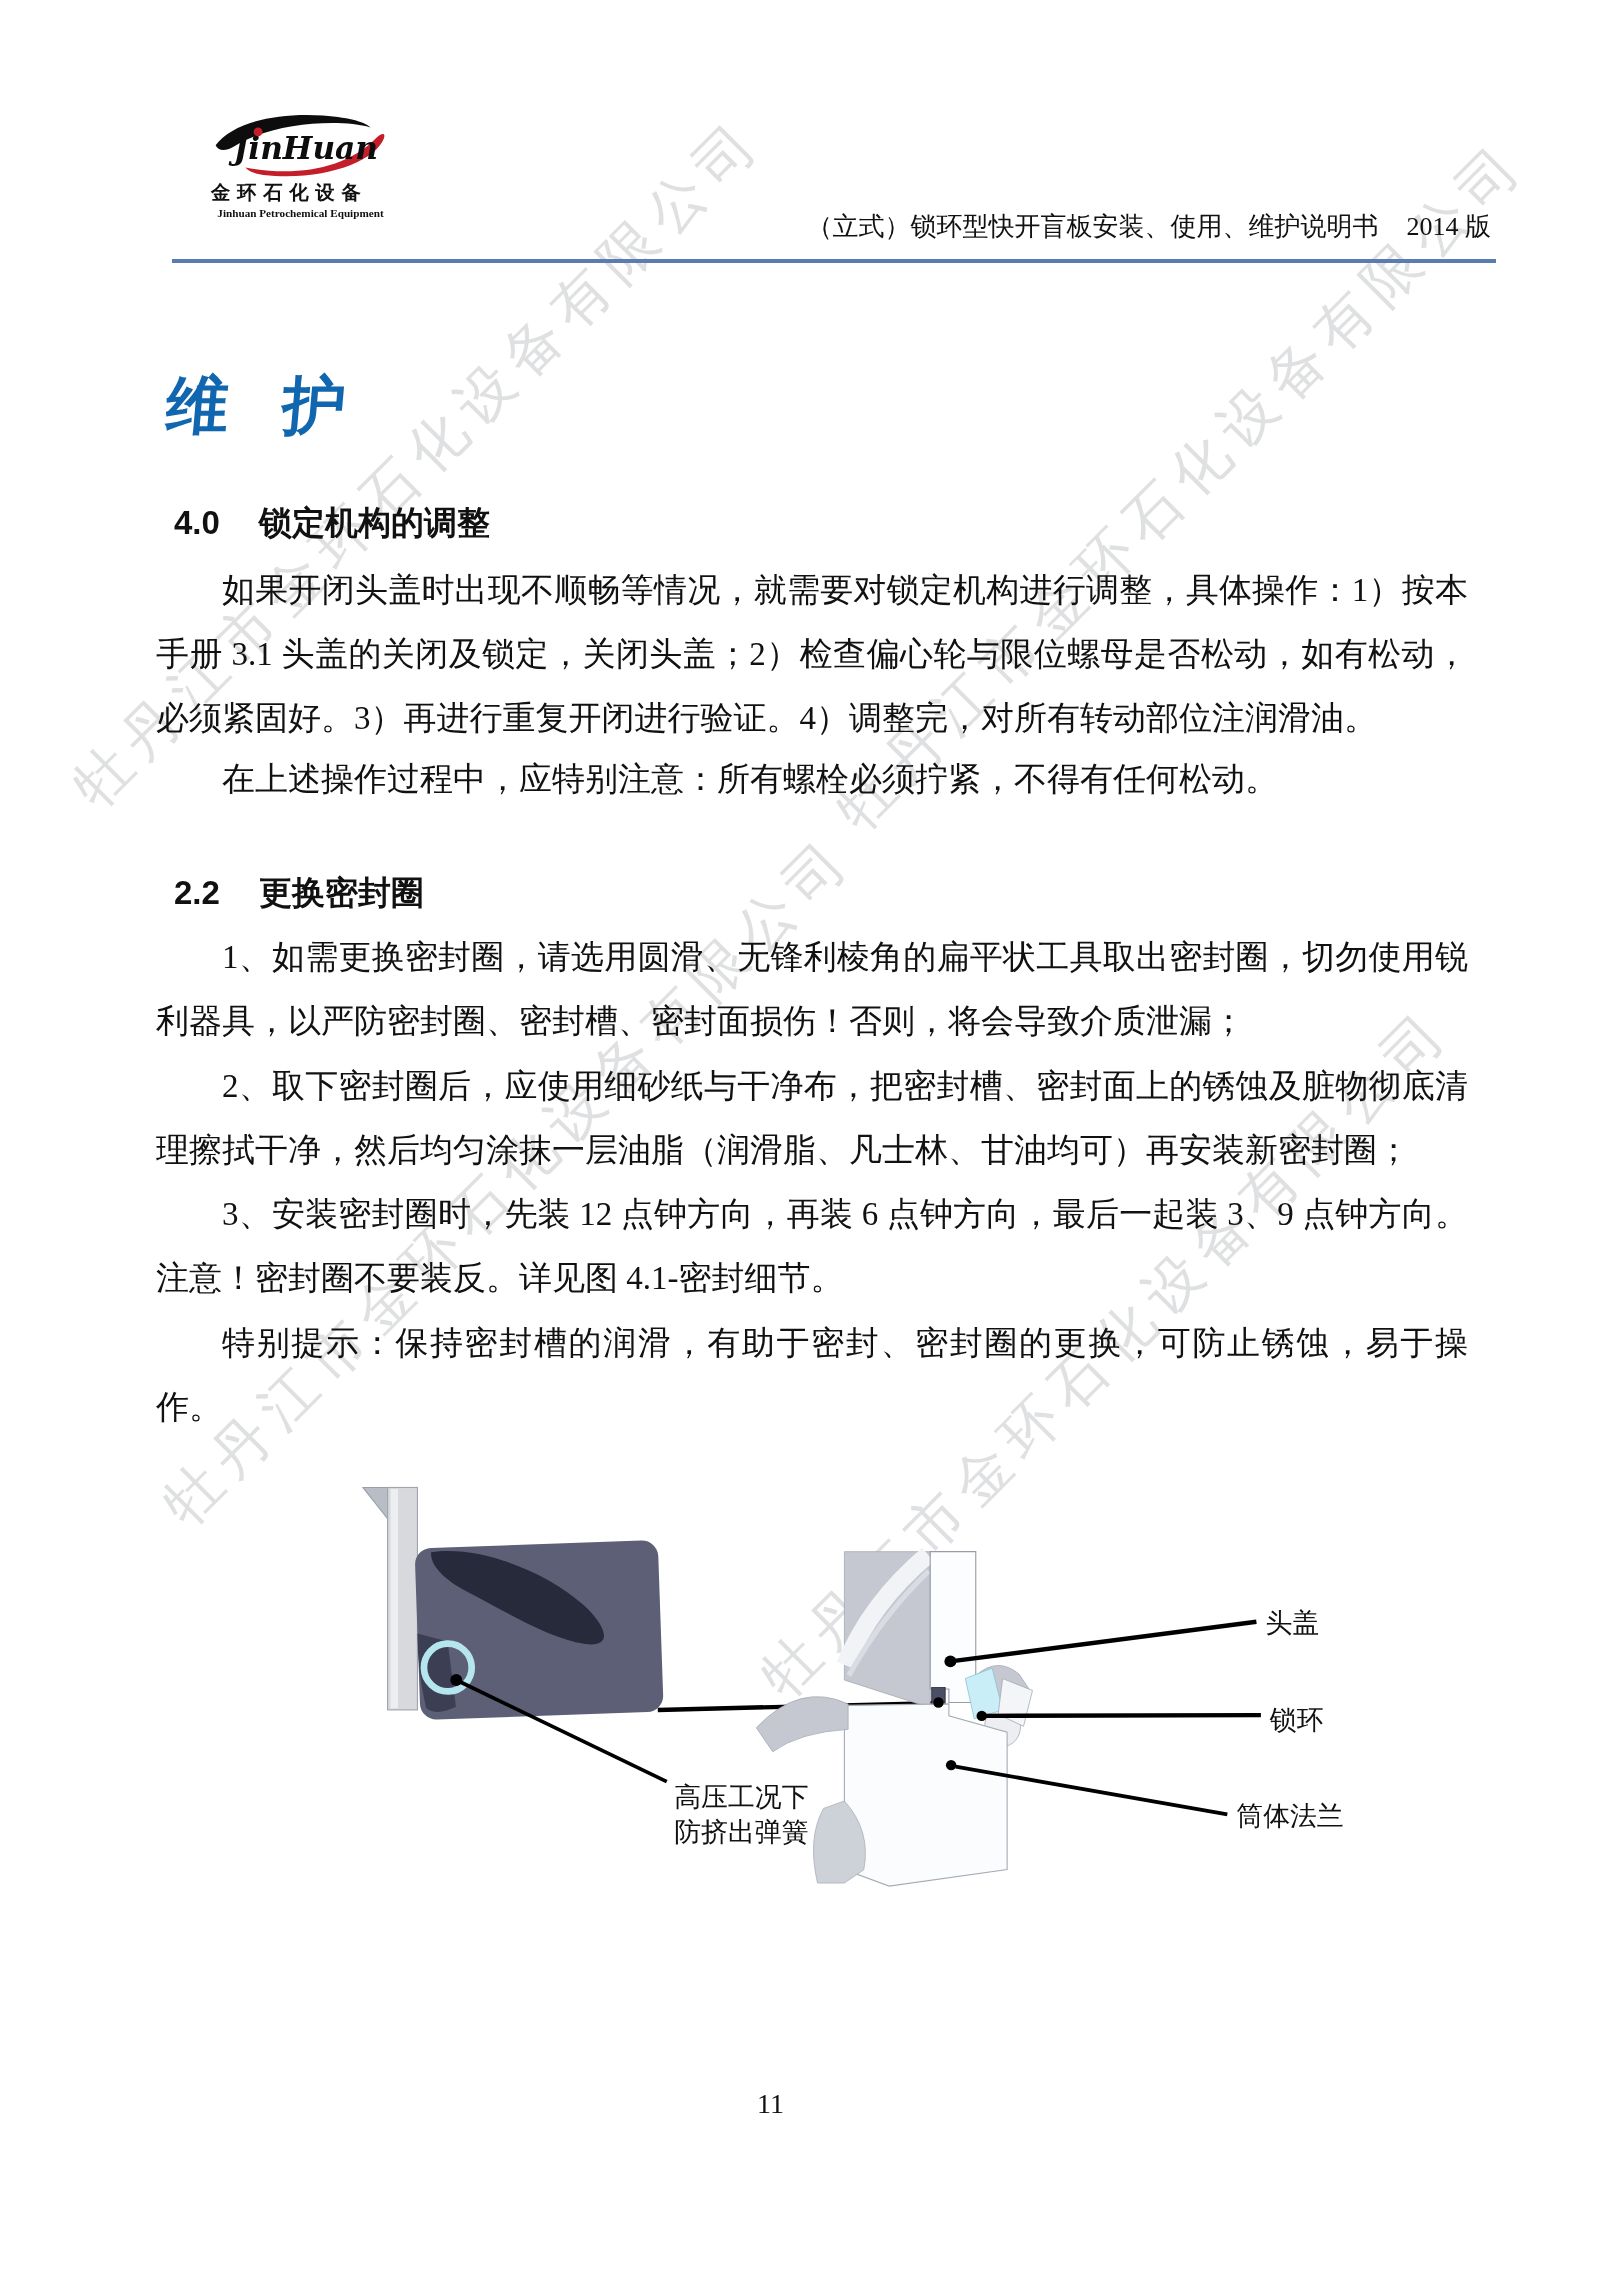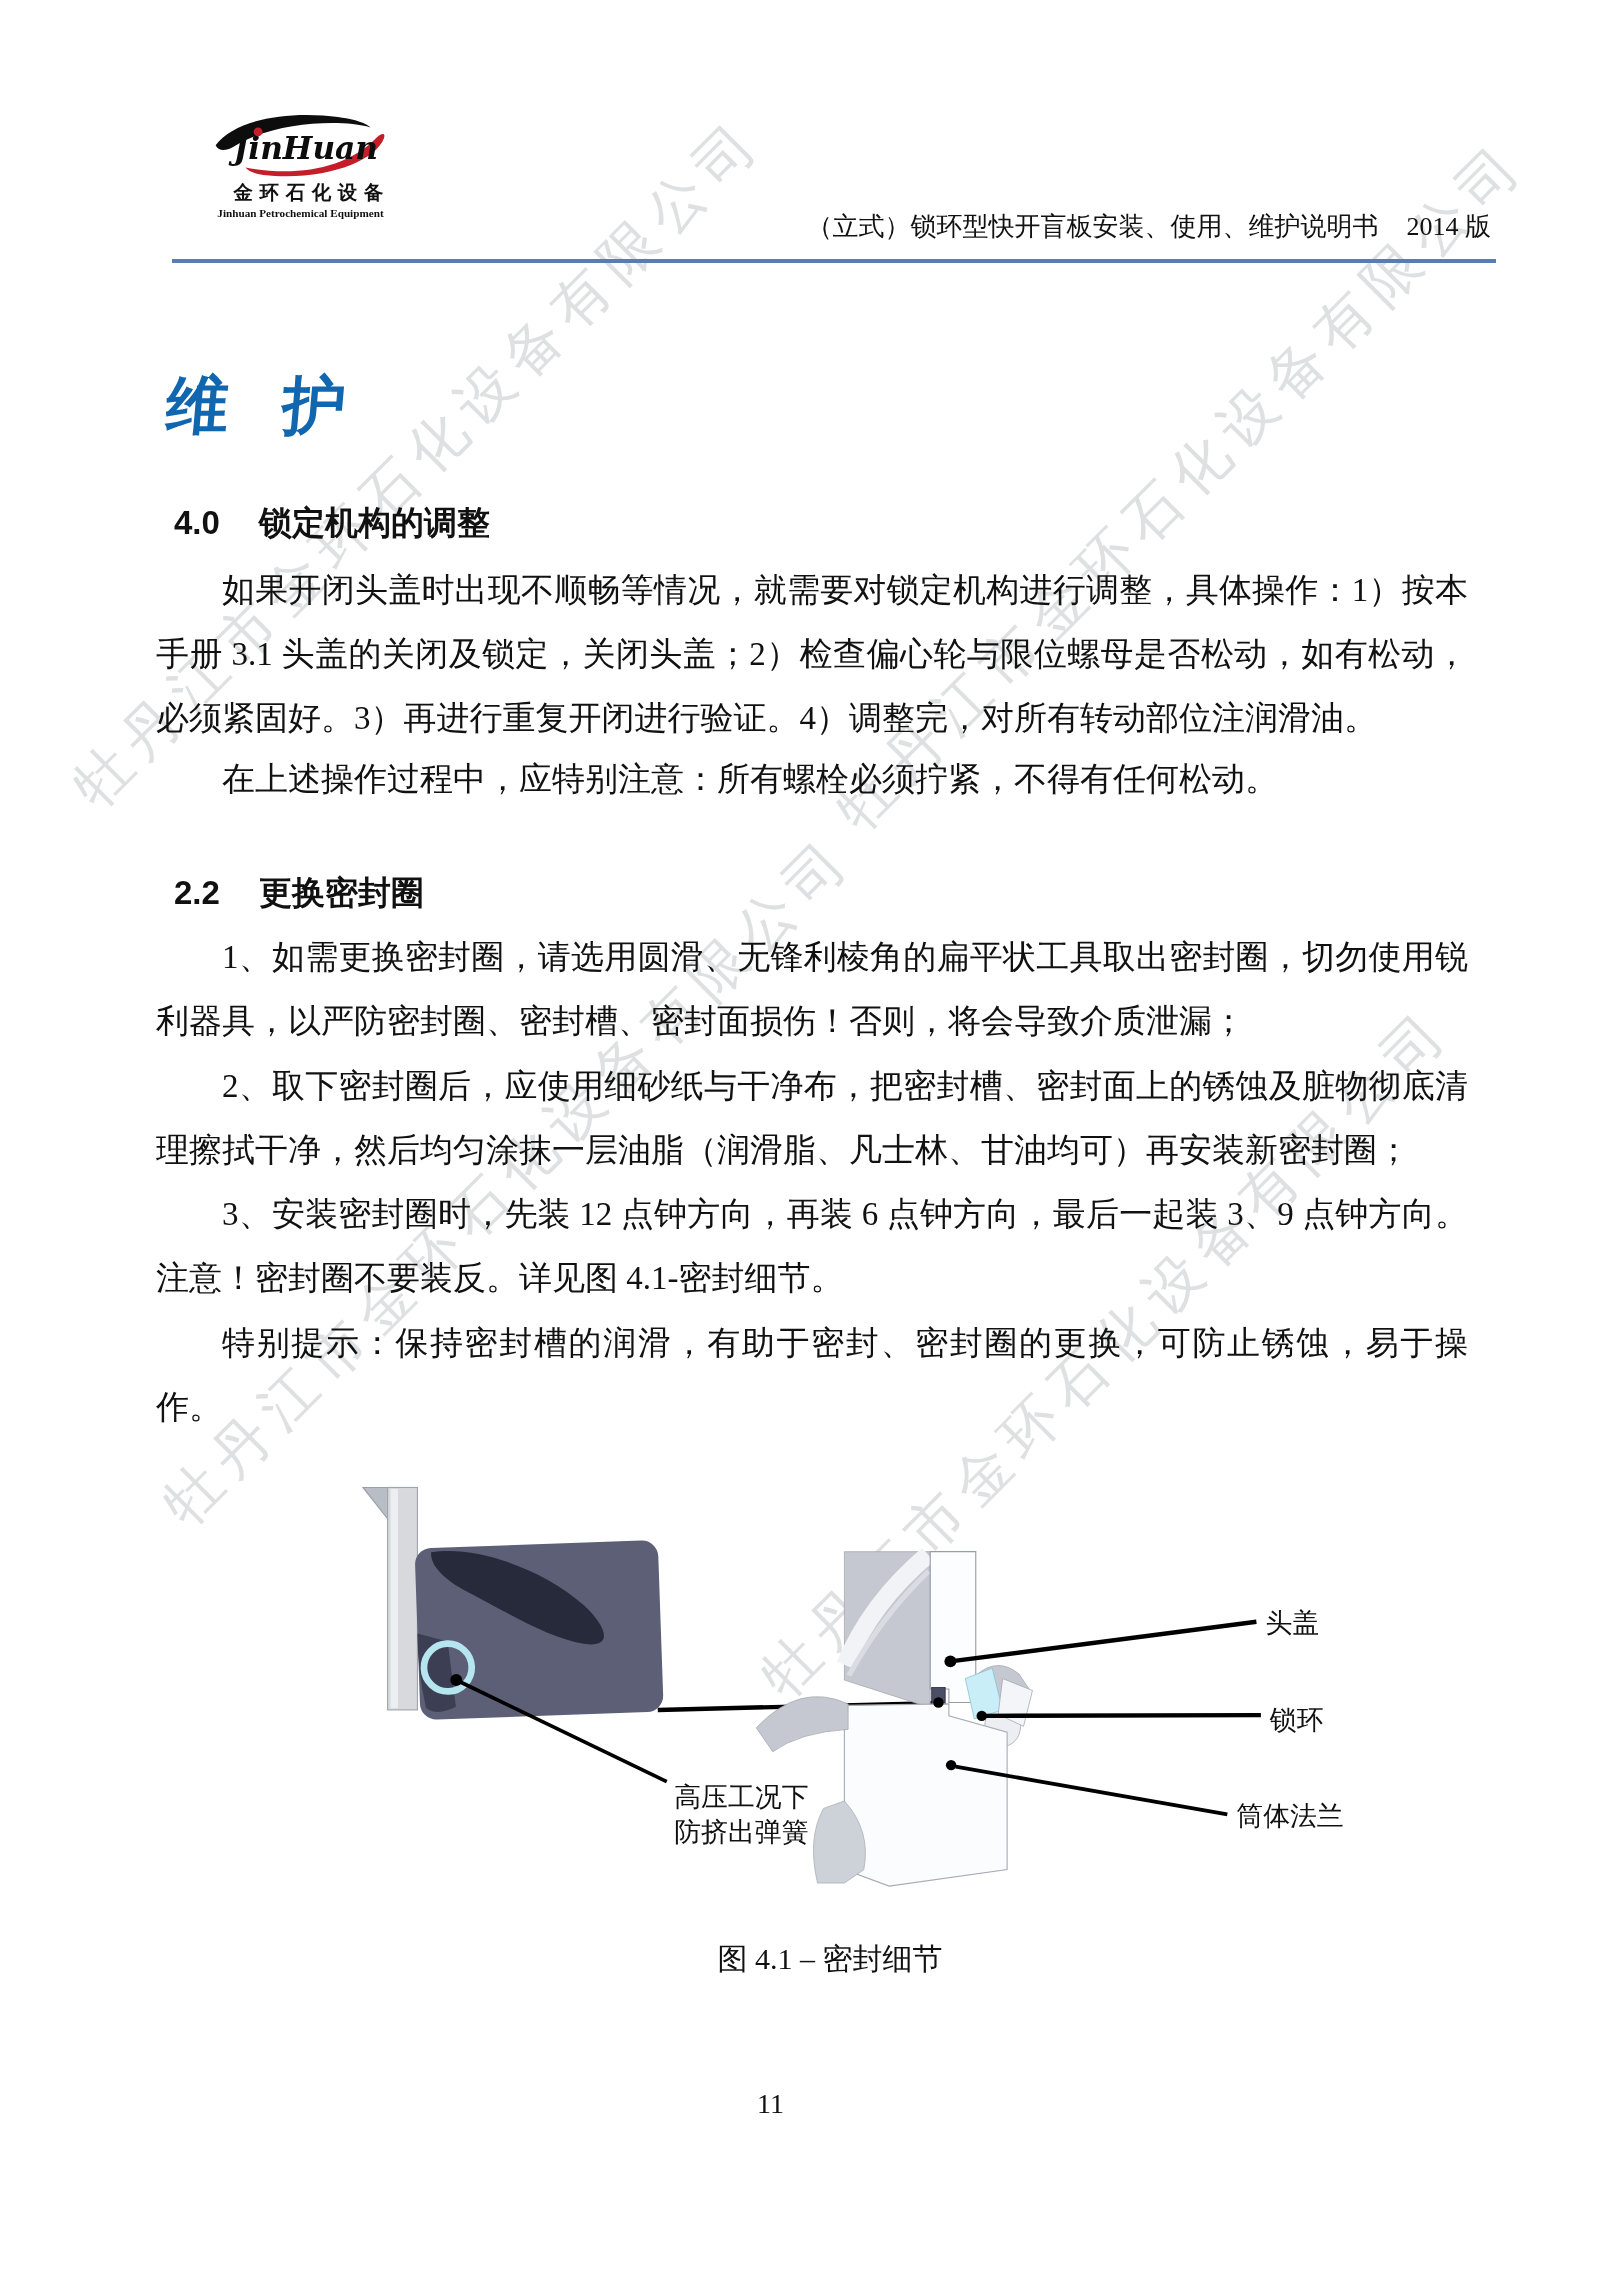--- a/index.html
+++ b/index.html
@@ -22,21 +22,21 @@
     font-family:"Liberation Serif","DejaVu Serif",serif;
     z-index:0;
     pointer-events:none;
   }
   
   .layer{position:absolute;z-index:1;}
   #logo{left:211px;top:111px;width:187px;height:105px;}
   #logo .cn{
     font-family:"Liberation Sans","DejaVu Sans",sans-serif;
     font-weight:bold;font-size:19.4px;letter-spacing:6.7px;
-    text-align:right;width:179px;margin-top:-3px;
+    text-align:left;width:179px;margin-top:-3px;
   }
   #logo .en{
     font-family:"Liberation Serif","DejaVu Serif",serif;
     font-weight:bold;font-size:11.2px;text-align:center;width:179px;margin-top:0.7px;
   }
   #doc-title{
     left:448px;top:209px;width:1043px;
     text-align:right;font-size:26px;white-space:nowrap;
   }
   #doc-title .edition{margin-left:28px;}
@@ -174,17 +174,16 @@
 
     <circle cx="884" cy="316" r="7" fill="#000"></circle>
     <line x1="884" y1="316" x2="1258" y2="315" stroke="#000" stroke-width="6"></line>
     <text class="fig-label" x="1270" y="333">锁环</text>
 
     <circle cx="843" cy="382" r="7" fill="#000"></circle>
     <line x1="849" y1="384" x2="1213" y2="448" stroke="#000" stroke-width="5"></line>
     <text class="fig-label" x="1225" y="462">筒体法兰</text>
   </svg>
 
-  <div id="figure-caption" class="layer">图 4.1 – 密封细节</div>
   <div id="page-number" class="layer">11</div>
 
 </div>
 
 
 </body></html>

